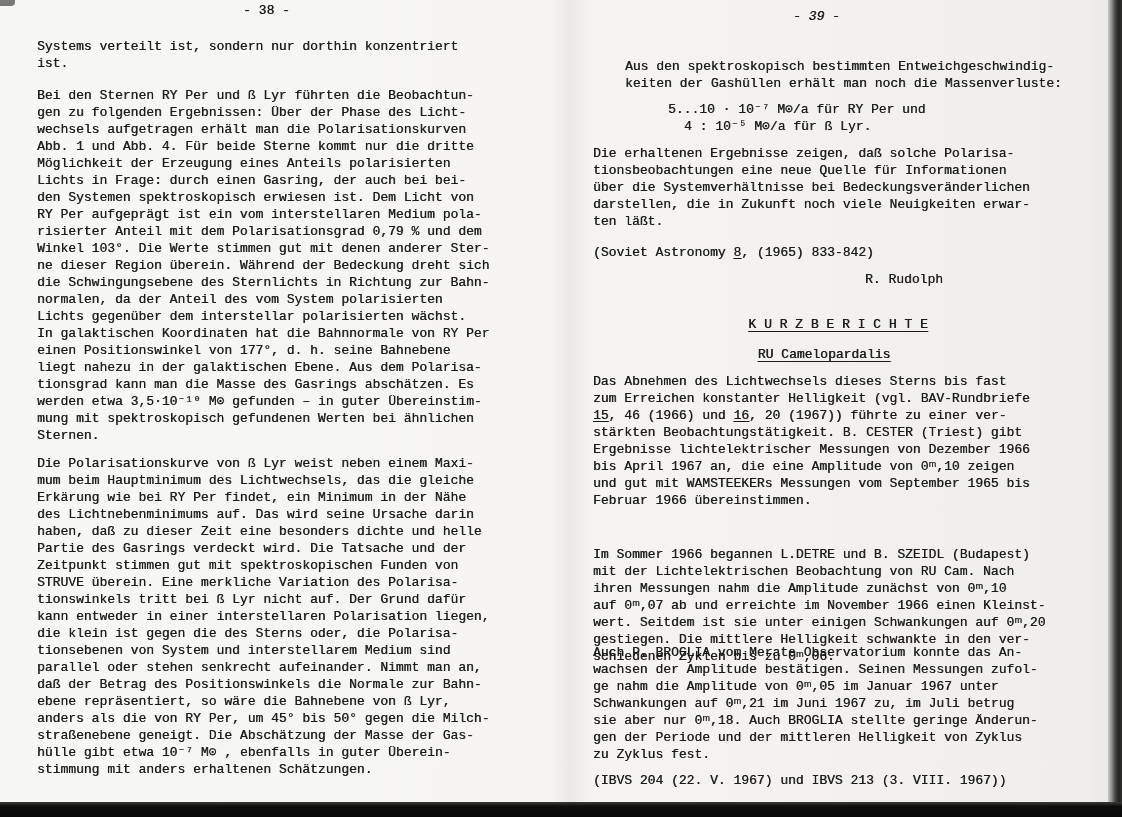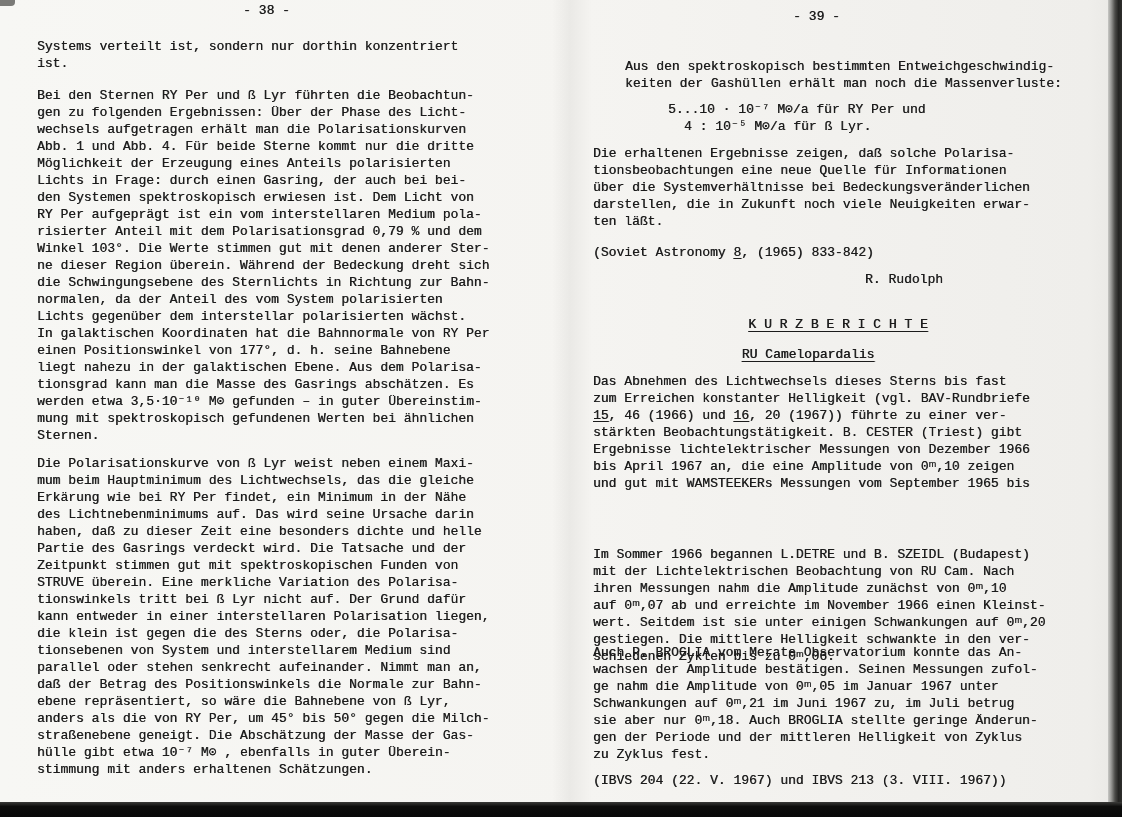--- a/index.html
+++ b/index.html
@@ -97,21 +97,21 @@
 parallel oder stehen senkrecht aufeinander. Nimmt man an,
 daß der Betrag des Positionswinkels die Normale zur Bahn-
 ebene repräsentiert, so wäre die Bahnebene von ß Lyr,
 anders als die von RY Per, um 45° bis 50° gegen die Milch-
 straßenebene geneigt. Die Abschätzung der Masse der Gas-
 hülle gibt etwa 10⁻⁷ M⊙ , ebenfalls in guter Überein-
 stimmung mit anders erhaltenen Schätzungen.</div>
   </div>
 
   <div>
-    <div class="txt pagenum" style="left:793px; top:8px; width:110px;">- 39 -</div>
+    <div class="txt pagenum" style="left:793px; top:8px; width:110px;font-style:italic;">- 39 -</div>
 
     <div class="txt" style="left:593px; top:58px; width:495px;margin-left:32px;">Aus den spektroskopisch bestimmten Entweichgeschwindig-
 keiten der Gashüllen erhält man noch die Massenverluste:</div>
 
     <div class="txt formula-line" style="left:668px; top:101px;">5...10 · 10⁻⁷ M⊙/a für RY Per und</div>
     <div class="txt formula-line" style="left:684px; top:118px;">4 : 10⁻⁵ M⊙/a für ß Lyr.</div>
 
     <div class="txt" style="left:593px; top:145px; width:495px;">Die erhaltenen Ergebnisse zeigen, daß solche Polarisa-
 tionsbeobachtungen eine neue Quelle für Informationen
 über die Systemverhältnisse bei Bedeckungsveränderlichen
@@ -119,30 +119,31 @@
 ten läßt.</div>
 
     <div class="txt rich" style="left:593px; top:244px; width:495px;">
         <div class="rline"><span>(Soviet Astronomy </span><span class="u">8</span><span>, (1965) 833-842)</span></div>
       </div>
 
     <div class="txt" style="left:865px; top:271px; width:200px;">R. Rudolph</div>
 
     <div class="txt heading" style="left:593px; top:316px; width:490px;text-decoration:underline;">K U R Z B E R I C H T E</div>
 
-    <div class="txt heading" style="left:563px; top:346px; width:490px;text-decoration:underline;">RU Camelopardalis</div>
+    <div class="txt heading" style="left:579px; top:346px; width:490px;text-decoration:underline;">RU Camelopardalis</div>
 
     <div class="txt rich" style="left:593px; top:373px; width:495px;">
         <div class="rline"><span>Das Abnehmen des Lichtwechsels dieses Sterns bis fast</span></div>
         <div class="rline"><span>zum Erreichen konstanter Helligkeit (vgl. BAV-Rundbriefe</span></div>
         <div class="rline"><span class="u">15</span><span>, 46 (1966) und </span><span class="u">16</span><span>, 20 (1967)) führte zu einer ver-</span></div>
         <div class="rline"><span>stärkten Beobachtungstätigkeit. B. CESTER (Triest) gibt</span></div>
         <div class="rline"><span>Ergebnisse lichtelektrischer Messungen von Dezember 1966</span></div>
         <div class="rline"><span>bis April 1967 an, die eine Amplitude von 0ᵐ,10 zeigen</span></div>
         <div class="rline"><span>und gut mit WAMSTEEKERs Messungen vom September 1965 bis</span></div>
+        <div class="rline"><span>Februar 1966 übereinstimmen.</span></div>
       </div>
 
     <div class="txt" style="left:593px; top:546px; width:495px;">Im Sommer 1966 begannen L.DETRE und B. SZEIDL (Budapest)
 mit der Lichtelektrischen Beobachtung von RU Cam. Nach
 ihren Messungen nahm die Amplitude zunächst von 0ᵐ,10
 auf 0ᵐ,07 ab und erreichte im November 1966 einen Kleinst-
 wert. Seitdem ist sie unter einigen Schwankungen auf 0ᵐ,20
 gestiegen. Die mittlere Helligkeit schwankte in den ver-
 schiedenen Zyklen bis zu 0ᵐ,06.</div>
 

